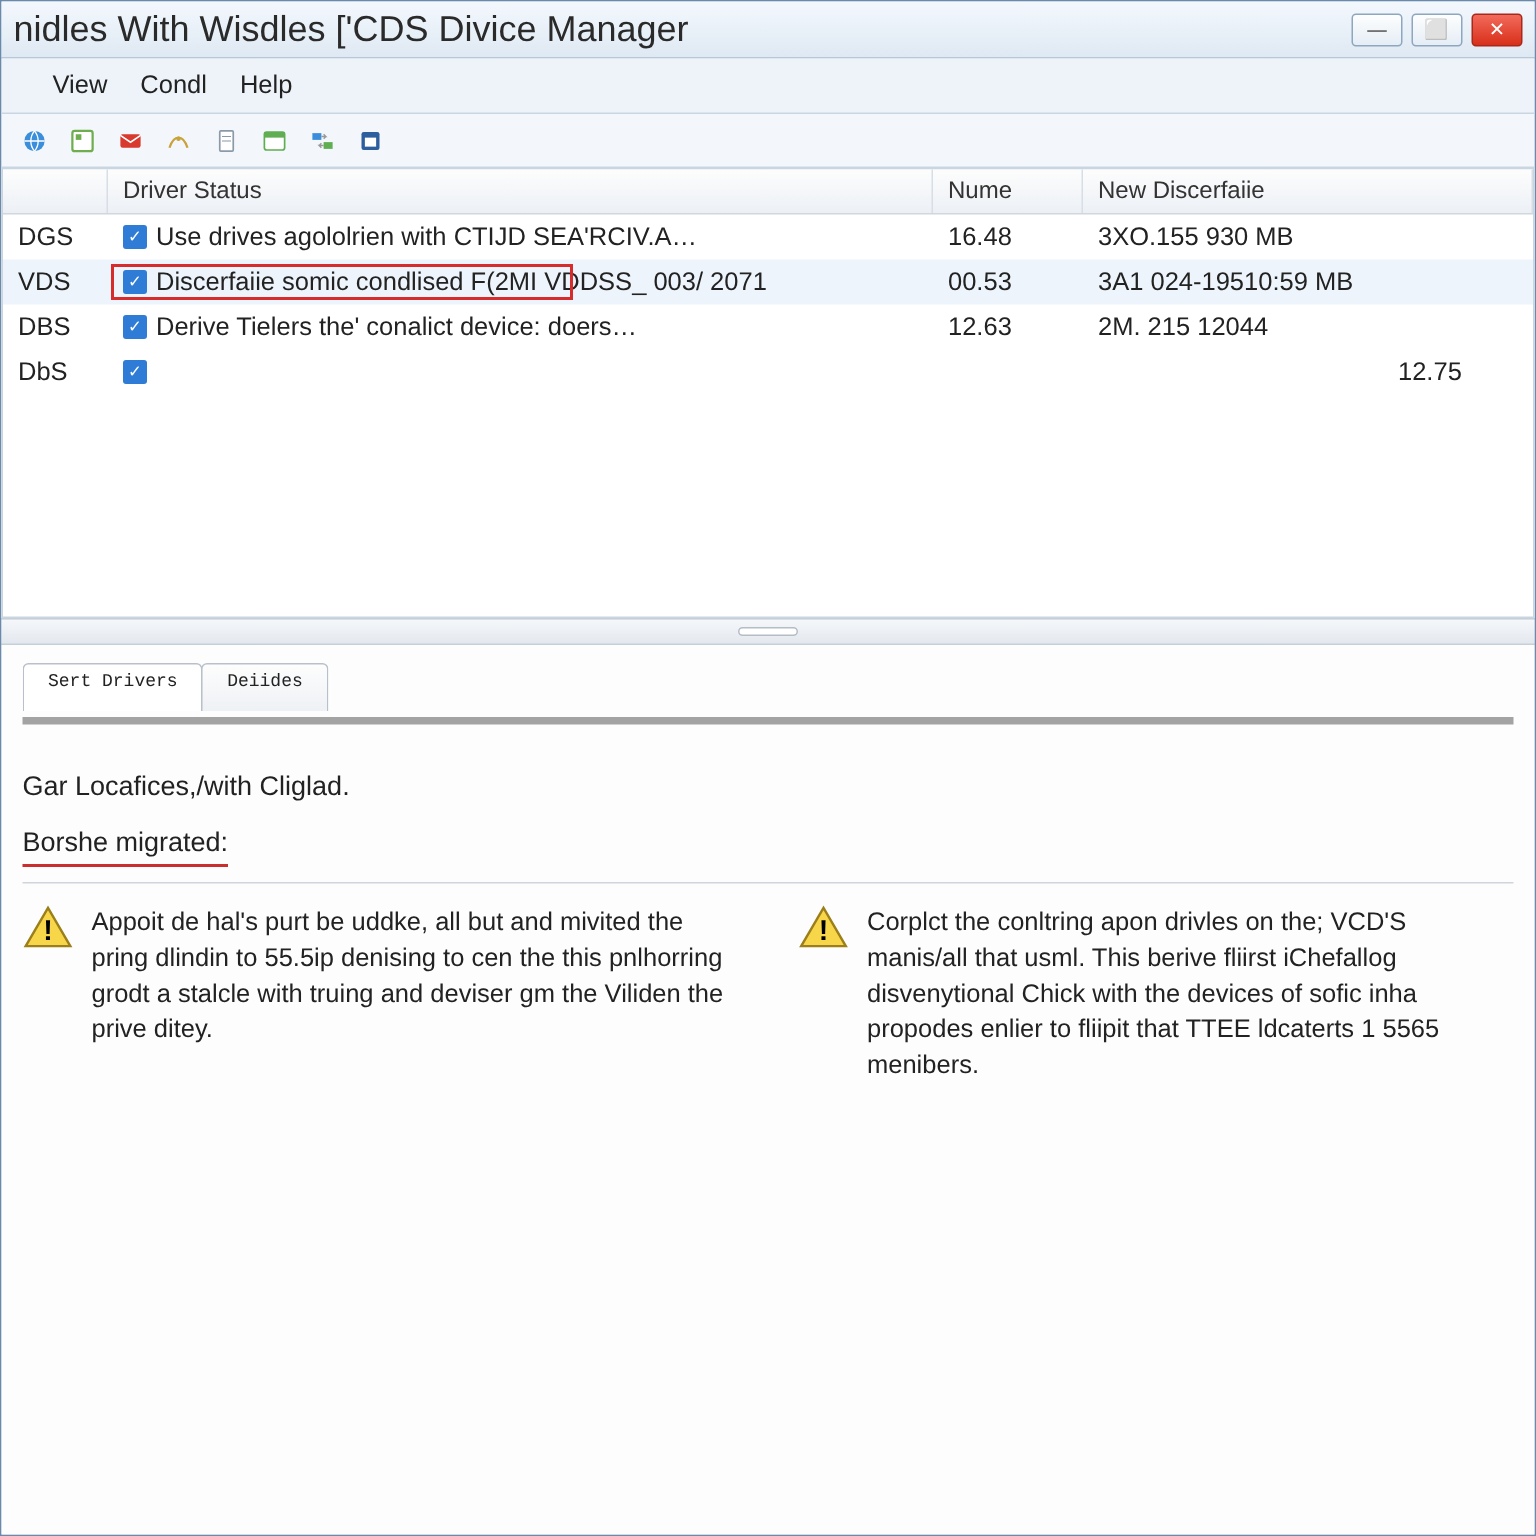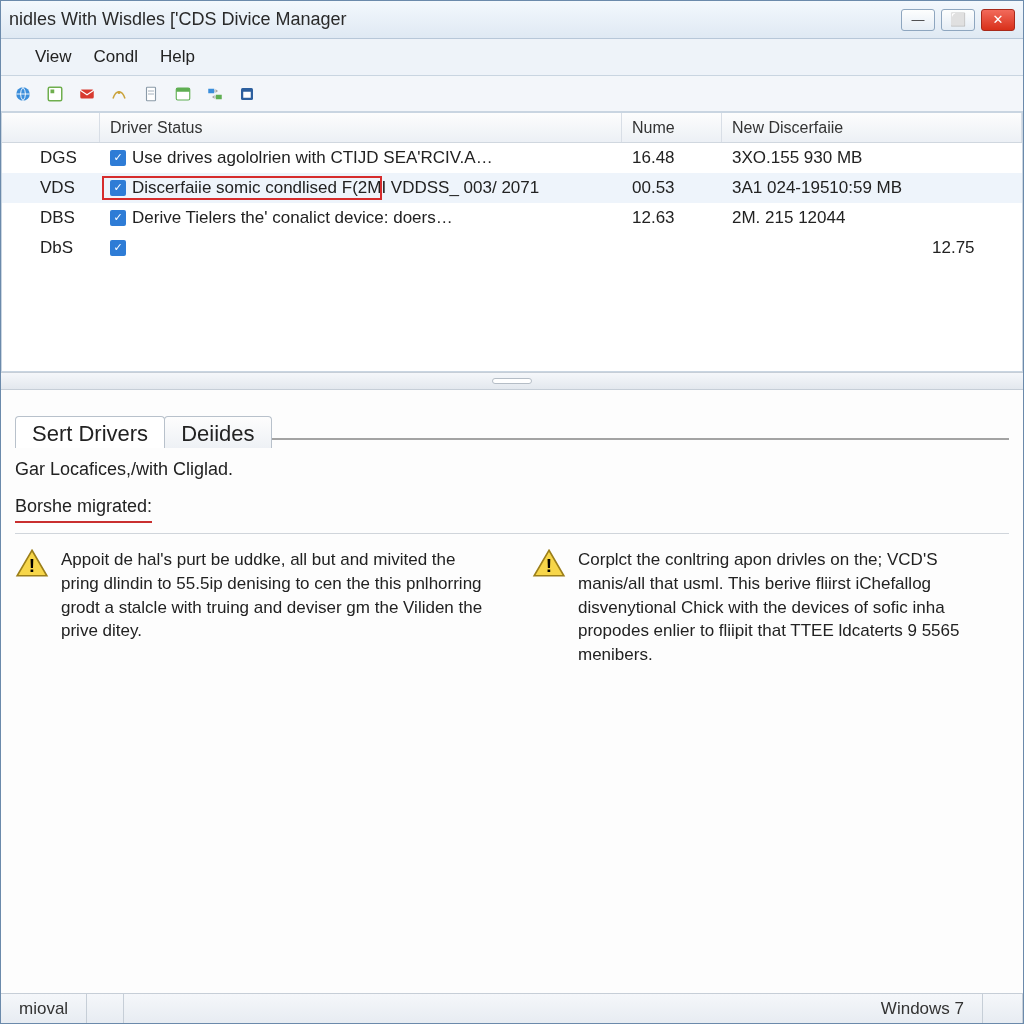--- a/index.html
+++ b/index.html
@@ -2,62 +2,62 @@
 <html><head>
 <meta charset="utf-8">
 <style>
 * { margin: 0; padding: 0; box-sizing: border-box; font-family: "Segoe UI", Tahoma, sans-serif; }
 body { width: 1024px; height: 1024px; background: #d9e4ef; overflow: hidden; }
 
 .window { width: 1024px; height: 1024px; display: flex; flex-direction: column; background: linear-gradient(#e8f0f8, #dce7f2); border: 1px solid #6b8aab; }
 
 
 .titlebar { height: 38px; display: flex; align-items: center; padding: 0 8px; background: linear-gradient(#f3f8fd, #dfe9f3); border-bottom: 1px solid #b7c7d8; }
-.titlebar .title { font-size: 18px; color: #2a2a2a; flex: 1; }
+.titlebar .title { font-size: 24px; color: #2a2a2a; flex: 1; }
 .win-controls { display: flex; gap: 6px; }
 .win-btn { width: 34px; height: 22px; border: 1px solid #8ea6bf; border-radius: 3px; background: linear-gradient(#fdfefe, #e5edf5); display:flex; align-items:center; justify-content:center; font-size:13px; color:#3b3b3b; cursor:pointer; }
 .win-btn.close { background: linear-gradient(#f26a5b, #d8301a); border-color:#a8291a; color:#fff; }
 
 
 .menubar { height: 30px; display: flex; align-items: center; gap: 22px; padding: 18px 12px; background:#eef3f9; border-bottom:1px solid #c9d5e1; font-size:17px; color:#222; }
 .menubar .menu-item { cursor:pointer; }
 
 
 .toolbar { height: 36px; display: flex; align-items: center; gap: 8px; padding: 0 10px; background:#f3f6fa; border-bottom:1px solid #c9d5e1; }
 .tool-icon { width:24px; height:24px; border:1px solid transparent; border-radius:2px; display:flex; align-items:center; justify-content:center; cursor:pointer; font-size:16px; }
 .tool-icon svg { width:18px; height:18px; }
 
 
-.list-area { background:#fff; border:1px solid #c9d5e1; margin:0; flex:0 0 auto; height: 260px; }
+.list-area { background:#fff; border:1px solid #c9d5e1; margin:0; flex:0 0 auto; height: 300px; }
 .list-header { display:flex; height:30px; background:linear-gradient(#fdfdfd,#ecf0f5); border-bottom:1px solid #d0d7df; font-size:16px; color:#333; }
 .list-header > div { padding:4px 10px; border-right:1px solid #d8dee6; display:flex; align-items:center; }
-.col-id { width:70px;margin-left:28px; }
+.col-id { width:70px; }
 .col-status { flex:1; }
 .col-nume { width:100px; }
 .col-app { width:300px; }
 .list-rows { }
 .list-row { display:flex; height:30px; align-items:center; font-size:17px; color:#222; border-bottom:1px solid transparent; }
 .list-row > div { padding:2px 10px; display:flex; align-items:center; gap:6px; }
 .list-row .col-id { width:70px; }
 .list-row .col-status { flex:1; position:relative; }
 .list-row .col-nume { width:100px; }
 .list-row .col-app { width:300px; }
 .check { width:16px; height:16px; background:#2e7cd6; display:inline-flex; align-items:center; justify-content:center; color:#fff; font-size:11px; border-radius:2px; }
 .highlight-box { position:absolute; border:2px solid #d62c2c; pointer-events:none; }
 
 
 .splitter { height:18px; background:linear-gradient(#f5f7fa,#e3e8ee); border-top:1px solid #c6ced7; border-bottom:1px solid #c6ced7; position:relative; display:flex; align-items:center; justify-content:center; cursor:row-resize; }
 .splitter .grip { width:40px; height:6px; border:1px solid #b5bdc6; border-radius:3px; background:#fff; }
 
 
 .lower { flex:1; background:#fdfdfd; display:flex; flex-direction:column; padding:8px 14px 4px 14px; gap:8px; overflow:hidden; }
 .tabs { display:flex; gap:0; height:32px; }
-.tab { padding:4px 16px 2px 16px; border:1px solid #b8c1cb; border-bottom:none; background:linear-gradient(#fdfdfd,#eef1f5); font-size:22px; color:#222; border-radius:4px 4px 0 0; margin-right:-1px; cursor:pointer; position:relative; top:18px; }
+.tab { padding:4px 16px 2px 16px; border:1px solid #b8c1cb; border-bottom:none; background:linear-gradient(#fdfdfd,#eef1f5); font-size:12px; color:#222; border-radius:4px 4px 0 0; margin-right:-1px; cursor:pointer; position:relative; top:4px;font-family:Liberation Mono, monospace; }
 .tab.active { background:#fff; font-weight:500; z-index:2; }
-.tab-body { border-top:2px solid #a3a3a3; padding-top:16px; font-size:18px; color:#222; line-height:1.5; }
+.tab-body { border-top:5px solid #a3a3a3; padding-top:28px; font-size:18px; color:#222; line-height:1.5; }
 .tab-body p { margin-bottom:10px; }
 .underline-red { border-bottom:2px solid #c92f2f; display:inline-block; padding-bottom:1px; }
 
 
 .warnings { display:flex; gap:40px; border-top:1px solid #d0d5db; padding-top:14px; margin-top:6px; }
 .warning-block { display:flex; gap:12px; flex:1; font-size:17px; color:#222; line-height:1.4; }
 .warn-icon { width:34px; height:30px; flex-shrink:0; }
 
 
 .statusbar { height:30px; background:linear-gradient(#f5f7fa,#e7ecf2); border-top:1px solid #c6ced7; display:flex; align-items:center; font-size:17px; color:#333; }
@@ -204,27 +204,20 @@
               <polygon points="16,2 30,26 2,26" fill="#f7d64a" stroke="#9c7f1a" stroke-width="1.5"></polygon>
               <text x="16" y="22" text-anchor="middle" font-size="18" font-weight="bold" fill="#000">!</text>
             </svg>
           <div>Appoit de hal's purt be uddke, all but and mivited the pring dlindin to 55.5ip denising to cen the this pnlhorring grodt a stalcle with truing and deviser gm the Viliden the prive ditey.</div>
         </div>
         <div class="warning-block">
           <svg class="warn-icon" viewBox="0 0 32 28">
               <polygon points="16,2 30,26 2,26" fill="#f7d64a" stroke="#9c7f1a" stroke-width="1.5"></polygon>
               <text x="16" y="22" text-anchor="middle" font-size="18" font-weight="bold" fill="#000">!</text>
             </svg>
-          <div>Corplct the conltring apon drivles on the; VCD'S manis/all that usml. This berive fliirst iChefallog disvenytional Chick with the devices of sofic inha propodes enlier to fliipit that TTEE ldcaterts 9 5565 menibers.</div>
+          <div>Corplct the conltring apon drivles on the; VCD'S manis/all that usml. This berive fliirst iChefallog disvenytional Chick with the devices of sofic inha propodes enlier to fliipit that TTEE ldcaterts 1 5565 menibers.</div>
         </div>
       </div>
     </div>
   </div>
 
-  <div class="statusbar">
-    <div class="cell">mioval</div>
-    <div class="cell"></div>
-    <div class="spacer"></div>
-    <div class="cell">Windows 7</div>
-    <div class="cell" style="width:40px;"></div>
-  </div>
 
 </div>
 
 </body></html>

